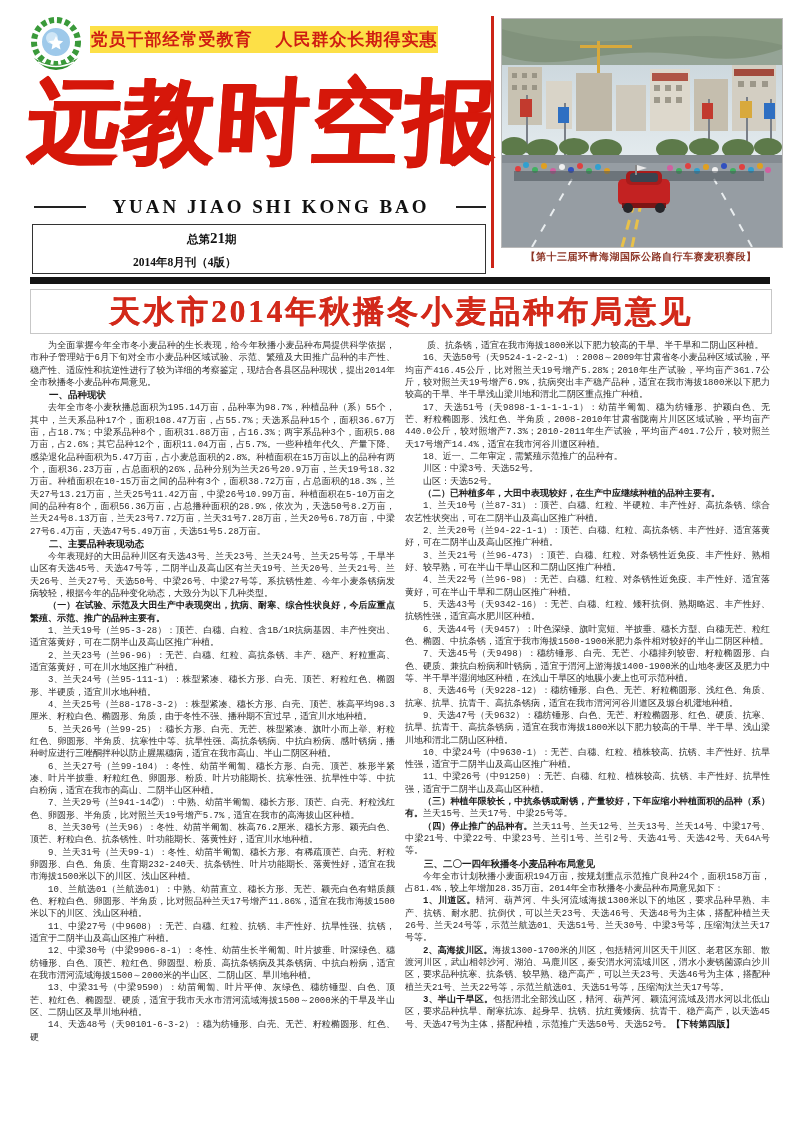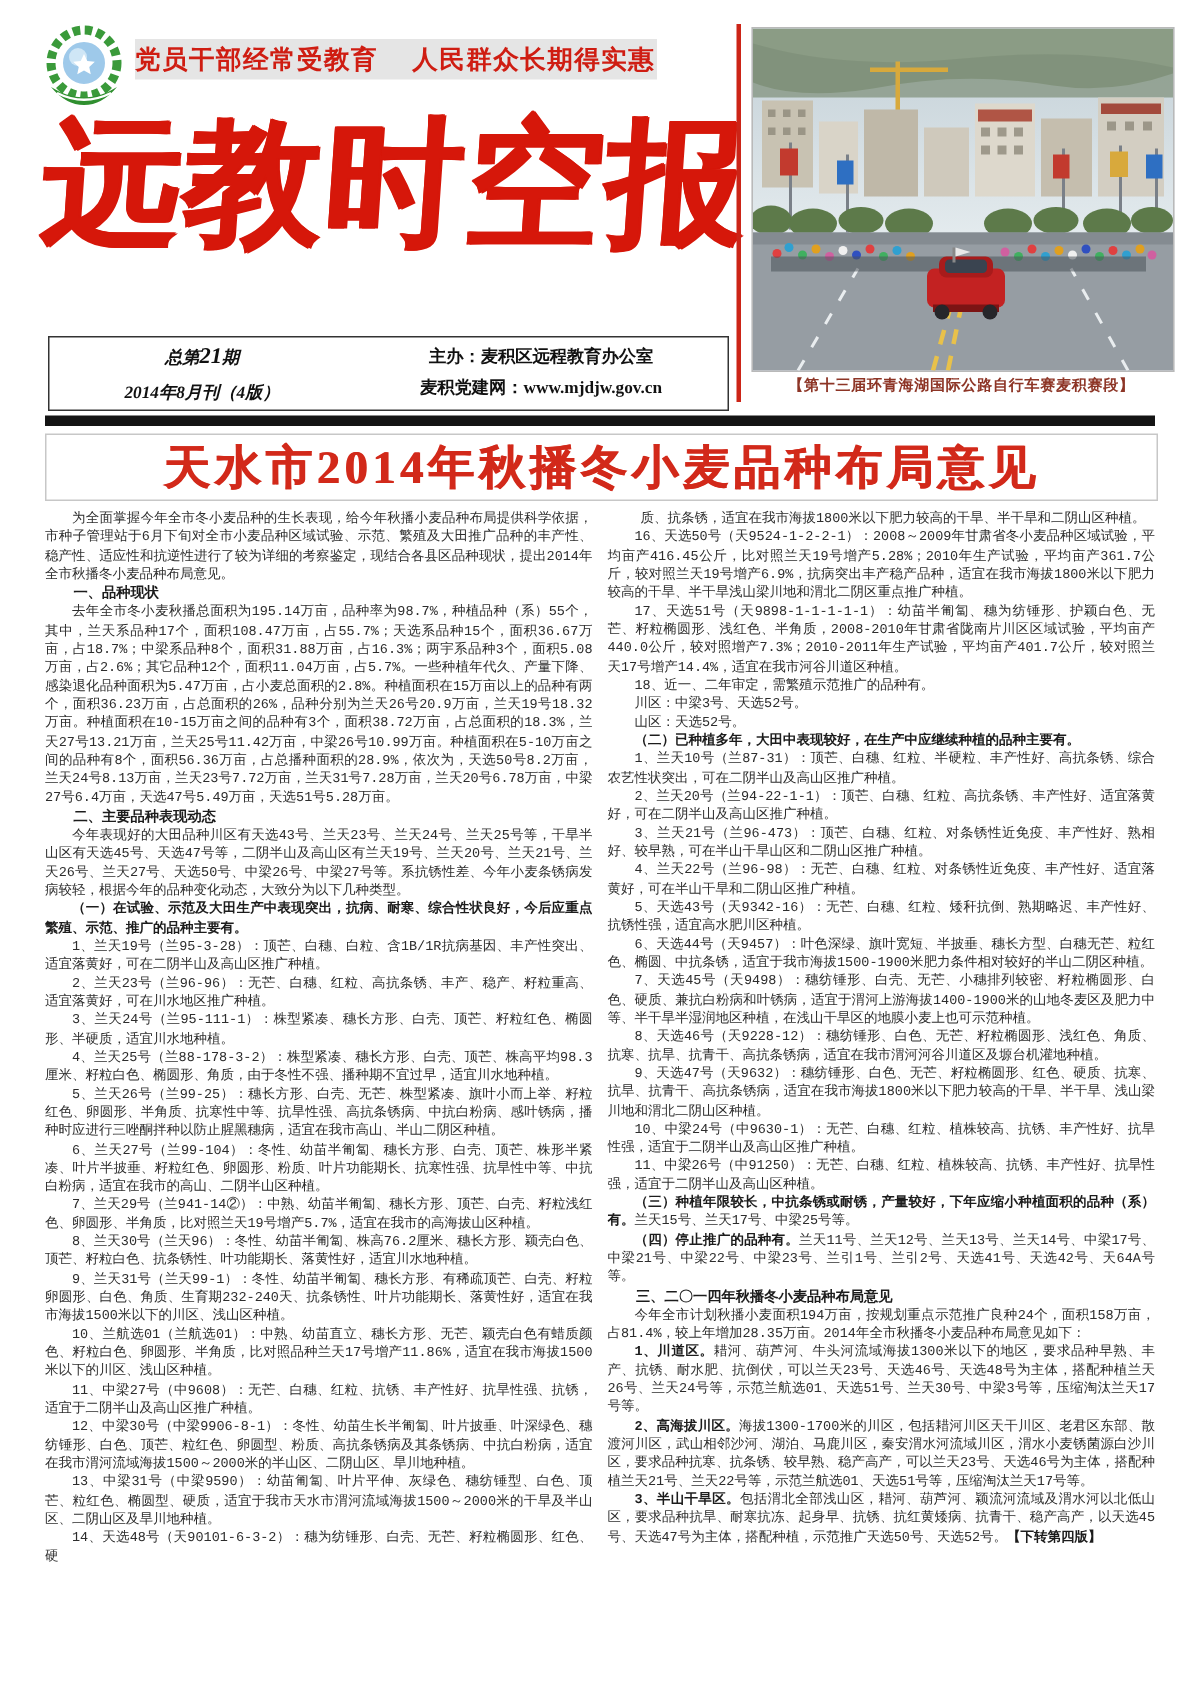--- a/index.html
+++ b/index.html
@@ -1,34 +1,34 @@
 <!DOCTYPE html>
 <html><head>
 <meta charset="utf-8">
 <style>
   html,body{margin:0;padding:0;background:#e8e8e8;}
   .page{position:relative;width:800px;height:1124px;margin:0 auto;background:#ffffff;overflow:hidden;
         font-family:"Liberation Serif","DejaVu Serif",serif;}
   
   .logo{position:absolute;left:22px;top:14px;width:82px;height:66px;}
-  .slogan{position:absolute;left:90px;top:26px;width:348px;height:27px;background:#e5e5e5;
-          display:flex;align-items:center;
+  .slogan{position:absolute;left:90px;top:26px;width:348px;height:27px;background:#fde047;
+          display:flex;align-items:center;justify-content:center;
           color:#cf1d12;font-weight:bold;font-size:17px;letter-spacing:1px;
           font-family:"Liberation Sans","DejaVu Sans",sans-serif;white-space:pre;}
   .mast-title{position:absolute;left:28px;top:52px;width:460px;height:140px;
           color:#d6170a;font-size:92px;font-weight:900;letter-spacing:2px;line-height:140px;
           transform:skewX(-4deg);text-align:center;white-space:nowrap;
           text-shadow:1px 0 #d6170a,0 1px #d6170a,2px 1px #d6170a;}
   .pinyin-row{position:absolute;left:34px;top:196px;width:452px;display:flex;align-items:center;gap:8px;}
   .pinyin-row .rule{flex:0 0 52px;height:0;border-top:2.5px solid #222;}
   .pinyin-row .rule.short{flex:0 0 30px;}
   .pinyin{flex:1;text-align:center;font-weight:bold;font-size:19px;letter-spacing:3px;color:#111;white-space:nowrap;}
   .infobox{position:absolute;left:32px;top:224px;width:452px;height:48px;border:1px solid #333;
            display:flex;align-items:center;font-size:11.5px;color:#111;}
-  .infobox .ibleft{flex:0 0 45%;text-align:center;line-height:1.8;font-weight:bold;font-style:italic;}
+  .infobox .ibleft{flex:0 0 45%;text-align:right;line-height:1.8;font-weight:bold;}
   .infobox .ibleft .num{font-size:15px;}
   .infobox .ibright{flex:1;text-align:center;line-height:1.8;font-weight:bold;}
   .red-divider{position:absolute;left:491px;top:16px;width:3px;height:252px;background:#cc2417;}
   
   .photo{position:absolute;left:501px;top:18px;width:280px;height:228px;border:1px solid #b9b9b9;background:#dde4e8;}
   .photo svg{display:block;}
   .photo-caption{position:absolute;left:496px;top:250px;width:290px;text-align:center;
           color:#8d3526;font-weight:bold;font-size:10px;letter-spacing:0.5px;}
   
   .black-bar{position:absolute;left:30px;top:277px;width:740px;height:7px;background:#141414;}
@@ -63,29 +63,30 @@
       <path d="M16 48 q18 9 36 0" fill="none" stroke="#ffffff" stroke-width="1.5"></path>
     </svg>
   </div>
 
   <div class="slogan">
     <span>党员干部经常受教育    人民群众长期得实惠</span>
   </div>
 
   <div class="mast-title">远教时空报</div>
 
+  <div class="pinyin-row">
+    <span class="rule"></span>
+    <span class="pinyin">YUAN JIAO SHI KONG BAO</span>
+    <span class="rule short"></span>
+  </div>
 
   <div class="infobox">
     <div class="ibleft">
       <div><span>总第</span><span class="num">21</span><span>期</span></div>
       <div>2014年8月刊（4版）</div>
-    </div>
-    <div class="ibright">
-      <div>主办：麦积区远程教育办公室</div>
-      <div>麦积党建网：www.mjdjw.gov.cn</div>
     </div>
   </div>
 
   <div class="red-divider"></div>
 
   <div class="photo">
     <svg width="280" height="228" viewBox="0 0 280 228">
       <defs>
         <linearGradient id="sky" x1="0" y1="0" x2="0" y2="1">
           <stop offset="0" stop-color="#c2cfd6"></stop>

